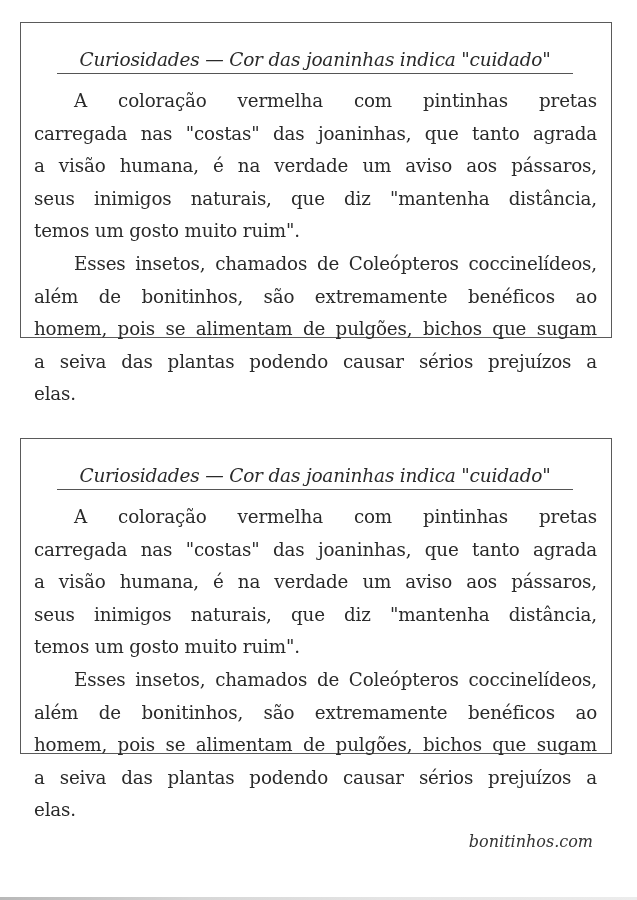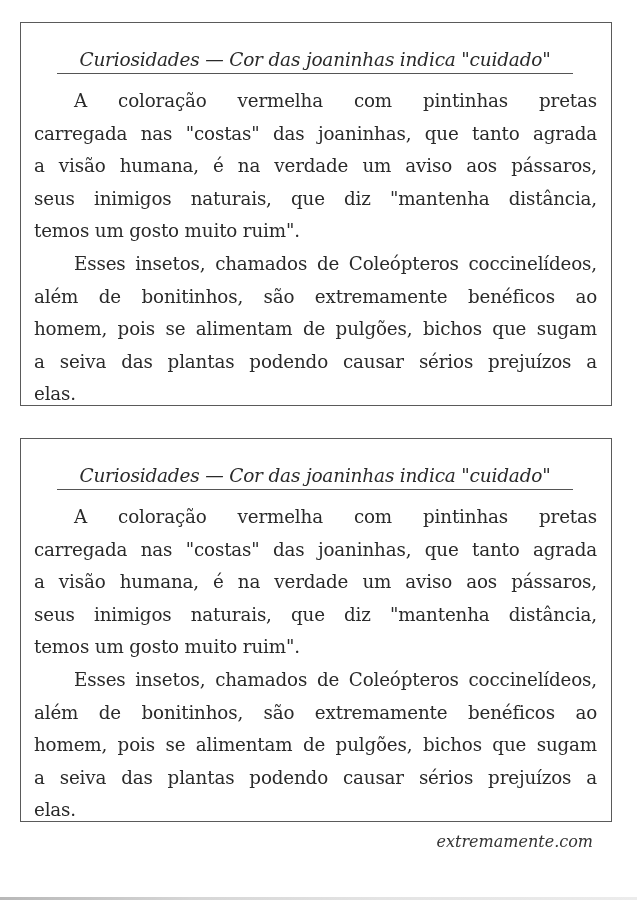--- a/index.html
+++ b/index.html
@@ -12,21 +12,21 @@
       height: 900px;
       position: relative;
       overflow: hidden;
       font-family: "DejaVu Serif", serif;
       color: #2a2a2a;
     }
     .card {
       position: absolute;
       left: 20px;
       width: 592px;
-      height: 384px;
+      height: 316px;
       border: 1.5px solid #5a5a5a;
       box-sizing: border-box;
     }
     .card.c1 { top: 22px; }
     .card.c2 { top: 438px; }
 
     .title {
       position: absolute;
       left: 36px;
       width: 516px;
@@ -105,14 +105,14 @@
     <div class="line">seus inimigos naturais, que diz "mantenha distância,</div>
     <div class="line last">temos um gosto muito ruim".</div>
     <div class="line indent">Esses insetos, chamados de Coleópteros coccinelídeos,</div>
     <div class="line">além de bonitinhos, são extremamente benéficos ao</div>
     <div class="line">homem, pois se alimentam de pulgões, bichos que sugam</div>
     <div class="line">a seiva das plantas podendo causar sérios prejuízos a</div>
     <div class="line last">elas.</div>
   </div>
 </div>
 
-<div class="footer">extremamente.com</div>
+<div class="footer">bonitinhos.com</div>
 <div class="bottom-rule"></div>
 
 </body></html>

